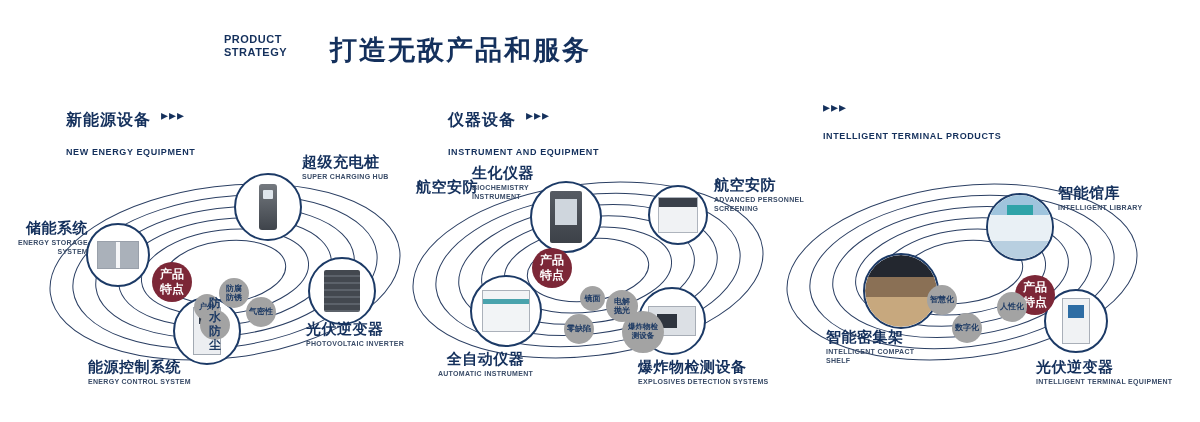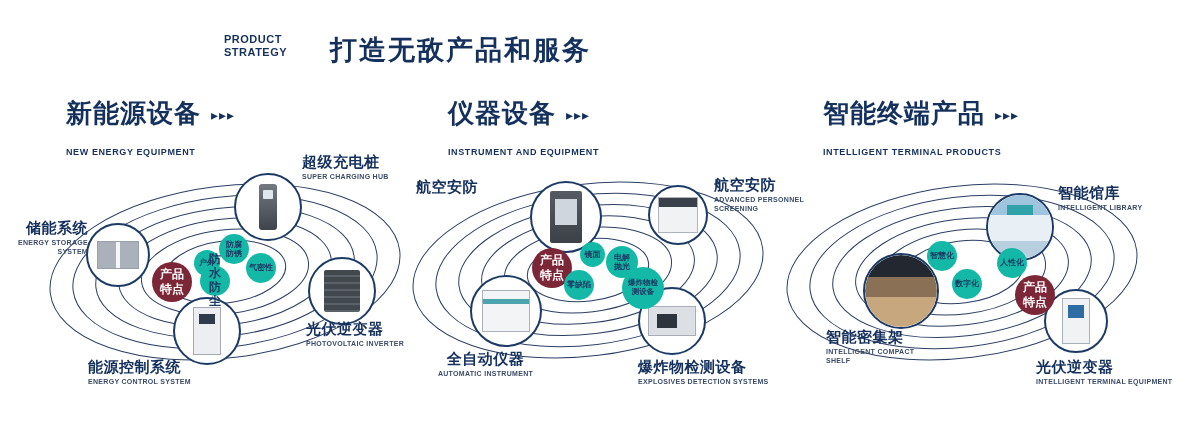--- a/index.html
+++ b/index.html
@@ -7,21 +7,21 @@
   .canvas { position:relative; width:1200px; height:422px; background:#ffffff; overflow:hidden; }
 
   
   .page-title { position:absolute; left:75px; top:26px; font-size:31px; font-weight:bold; color:#14305c; letter-spacing:2px; }
   .title-en { position:absolute; left:224px; top:33px; font-size:11px; font-weight:bold; color:#14305c; line-height:1.15; letter-spacing:0.5px; }
   .tagline { position:absolute; left:330px; top:32px; font-size:27px; font-weight:bold; color:#14305c; letter-spacing:2px; }
 
   
   .sec { position:absolute; }
   .sec-row { display:flex; align-items:center; gap:10px; }
-  .sec-title { font-size:26px; font-weight:bold; color:#14305c; letter-spacing:1px; }
+  .sec-title { font-size:16px; font-weight:bold; color:#14305c; letter-spacing:1px;margin-top:14px; }
   .arrows { font-size:14px; color:#14305c; letter-spacing:1px; padding-top:3px; }
   .sec-sub { font-size:9px; font-weight:bold; color:#14305c; letter-spacing:0.6px; margin-top:16px; }
 
   
   .orbits { position:absolute; overflow:visible; }
 
   
   .pc { position:absolute; border:2px solid #1c3a66; border-radius:50%; background:#ffffff;
         display:flex; align-items:center; justify-content:center; overflow:hidden; }
   .dev { position:relative; }
@@ -51,22 +51,22 @@
 
   
   .plabel { position:absolute; }
   .plabel .cn { font-size:15px; font-weight:bold; color:#14305c; line-height:1.15; letter-spacing:0.5px; }
   .plabel .en { font-size:7px; font-weight:bold; color:#3a4c68; letter-spacing:0.3px; line-height:1.3; margin-top:2px; }
 
   
   .badge { position:absolute; width:40px; height:40px; border-radius:50%; background:#7c2737; color:#ffffff;
         font-size:12px; font-weight:bold; display:flex; align-items:center; justify-content:center;
         text-align:center; line-height:1.25; padding:4px; }
-  .bubble { position:absolute; border-radius:50%; background:#14b8a6; color:#1d3a64; font-weight:bold;
-        display:flex; align-items:center; justify-content:center; text-align:center; line-height:1.15; }
+  .bubble { position:absolute; border-radius:50%; background:#a3a3a3; color:#1d3a64; font-weight:bold;
+        display:flex; align-items:center; justify-content:center; text-align:center; line-height:1.15;margin-top:44px; }
 </style>
 </head>
 <body>
 
 <div class="canvas">
 
   <div class="title-en">
     <div>PRODUCT</div>
     <div>STRATEGY</div>
   </div>
@@ -81,21 +81,20 @@
   </div>
   <div class="sec" style="left:448px;top:96px">
     <div class="sec-row">
       <span class="sec-title">仪器设备</span>
       <span class="arrows">▸▸▸</span>
     </div>
     <div class="sec-sub">INSTRUMENT AND EQUIPMENT</div>
   </div>
   <div class="sec" style="left:823px;top:96px">
     <div class="sec-row">
-      <span class="sec-title">智能终端产品</span>
       <span class="arrows">▸▸▸</span>
     </div>
     <div class="sec-sub">INTELLIGENT TERMINAL PRODUCTS</div>
   </div>
 
   <svg class="orbits" style="left:35px;top:157px" width="380" height="230" viewBox="0 0 380 230">
     <g fill="none" stroke="#2b3f63" stroke-width="1" transform="rotate(-7 190 115)">
       <ellipse cx="190" cy="115" rx="176" ry="86"></ellipse>
         <ellipse cx="190" cy="115" rx="153" ry="75"></ellipse>
       <ellipse cx="190" cy="115" rx="130" ry="64"></ellipse>
@@ -170,20 +169,24 @@
   <div class="pc" style="left:470px;top:275px;width:72px;height:72px">
     <div class="dev dev-auto"></div>
   </div>
   <div class="pc" style="left:638px;top:287px;width:68px;height:68px">
     <div class="dev dev-explosive"></div>
   </div>
 
   <div class="plabel" style="left:416px;top:178px;width:70px">
     <div class="cn">航空安防</div>
   </div>
+  <div class="plabel" style="left:472px;top:164px;width:95px">
+    <div class="cn">生化仪器</div>
+    <div class="en">BIOCHEMISTRY INSTRUMENT</div>
+  </div>
   <div class="plabel" style="left:714px;top:176px;width:110px">
     <div class="cn">航空安防</div>
     <div class="en">ADVANCED PERSONNEL SCREENING</div>
   </div>
   <div class="plabel" style="left:428px;top:350px;width:115px;text-align:center">
     <div class="cn">全自动仪器</div>
     <div class="en">AUTOMATIC INSTRUMENT</div>
   </div>
   <div class="plabel" style="left:638px;top:358px;width:135px">
     <div class="cn">爆炸物检测设备</div>

